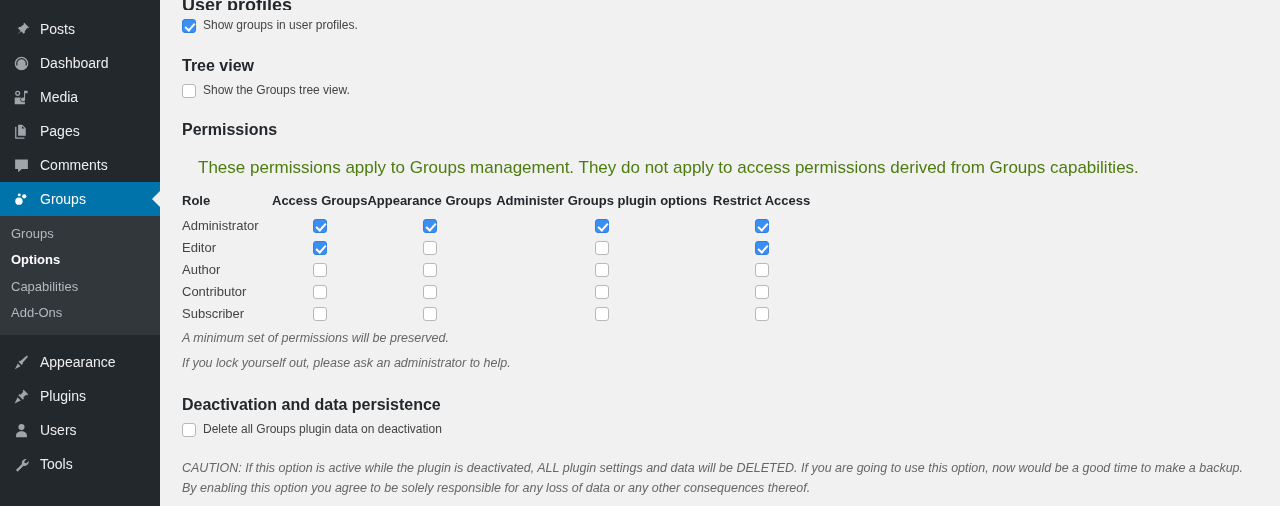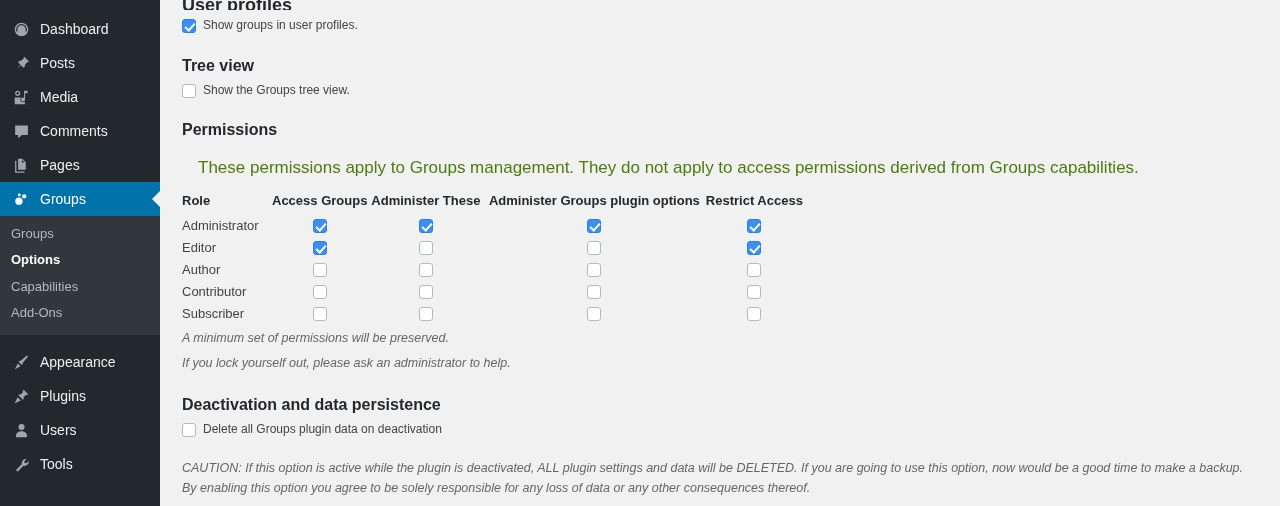--- a/index.html
+++ b/index.html
@@ -214,56 +214,56 @@
 </style>
 </head>
 <body>
 
 <div id="sidebar">
   <div class="menu-gap"></div>
   <div id="menu-upper">
       <div class="menu-item">
         <span class="mi-icon">
           <svg width="17" height="17" viewBox="0 0 20 20" fill="currentColor">
+            <path d="M13.3 2.1l-1.1 1.1.7.7-4 3.2-1.4-.3-1.6 1.6 3 3-3.9 4.5 4.5-3.9 3 3 1.6-1.6-.3-1.4 3.2-4 .7.7 1.1-1.1-5.5-5.5z"></path>
+          </svg>
+        </span>
+        <span class="mi-label">Posts</span>
+      </div>
+      <div class="menu-item">
+        <span class="mi-icon">
+          <svg width="17" height="17" viewBox="0 0 20 20" fill="currentColor">
             <path d="M10 2a8 8 0 100 16 8 8 0 000-16zm0 1.6a6.4 6.4 0 016.4 6.4 6.3 6.3 0 01-.6 2.7l-1.2-.7a5 5 0 00.4-2 4.95 4.95 0 10-9.9 0c0 .7.1 1.4.4 2l-1.2.7a6.3 6.3 0 01-.6-2.7A6.4 6.4 0 0110 3.6zm3.3 2.7l-2.6 3.3a1.4 1.4 0 00-1.5 2.3 1.4 1.4 0 002.2-1.6l2.6-3.3-.7-.7z"></path>
           </svg>
         </span>
         <span class="mi-label">Dashboard</span>
       </div>
       <div class="menu-item">
         <span class="mi-icon">
           <svg width="17" height="17" viewBox="0 0 20 20" fill="currentColor">
-            <path d="M13.3 2.1l-1.1 1.1.7.7-4 3.2-1.4-.3-1.6 1.6 3 3-3.9 4.5 4.5-3.9 3 3 1.6-1.6-.3-1.4 3.2-4 .7.7 1.1-1.1-5.5-5.5z"></path>
-          </svg>
-        </span>
-        <span class="mi-label">Posts</span>
-      </div>
-      <div class="menu-item">
-        <span class="mi-icon">
-          <svg width="17" height="17" viewBox="0 0 20 20" fill="currentColor">
             <path d="M5.5 2a3 3 0 100 6 3 3 0 000-6zm0 1.5a1.5 1.5 0 110 3 1.5 1.5 0 010-3zM13 2v8.3a2.6 2.6 0 00-1.2-.3 2.4 2.4 0 102.4 2.4V5h3V2h-4.2zM2 10v8h12v-3.3a3.6 3.6 0 01-2.2.8A3.5 3.5 0 018.4 13a3.4 3.4 0 011-2.4l-.3-.6H2z"></path>
           </svg>
         </span>
         <span class="mi-label">Media</span>
       </div>
       <div class="menu-item">
         <span class="mi-icon">
           <svg width="17" height="17" viewBox="0 0 20 20" fill="currentColor">
+            <path d="M6 2v13h9V6.2L10.8 2H6zm4.5 1.4L13.6 6.5h-3.1V3.4zM4 4.5V17h9.5v1.5H2.5V4.5H4z"></path>
+          </svg>
+        </span>
+        <span class="mi-label">Pages</span>
+      </div>
+      <div class="menu-item">
+        <span class="mi-icon">
+          <svg width="17" height="17" viewBox="0 0 20 20" fill="currentColor">
             <path d="M2.5 3h15v11h-7l-4.5 4v-4h-3.5V3z"></path>
           </svg>
         </span>
         <span class="mi-label">Comments</span>
-      </div>
-      <div class="menu-item">
-        <span class="mi-icon">
-          <svg width="17" height="17" viewBox="0 0 20 20" fill="currentColor">
-            <path d="M6 2v13h9V6.2L10.8 2H6zm4.5 1.4L13.6 6.5h-3.1V3.4zM4 4.5V17h9.5v1.5H2.5V4.5H4z"></path>
-          </svg>
-        </span>
-        <span class="mi-label">Pages</span>
       </div>
       <div class="menu-item current">
         <span class="mi-icon">
           <svg width="17" height="17" viewBox="0 0 20 20" fill="currentColor">
             <circle cx="7" cy="12" r="4.3"></circle>
             <circle cx="13.2" cy="6.2" r="2.5"></circle>
             <circle cx="7.4" cy="4.6" r="1.7"></circle>
           </svg>
         </span>
         <span class="mi-label">Groups</span>
@@ -336,21 +336,21 @@
       <col class="c-role">
         <col class="c-ag">
         <col class="c-adg">
         <col class="c-agpo">
         <col class="c-ra">
     </colgroup>
     <thead>
       <tr id="perm-head">
           <th>Role</th>
           <th class="colhead">Access Groups</th>
-          <th class="colhead">Administer These</th>
+          <th class="colhead">Appearance Groups</th>
           <th class="colhead">Administer Groups plugin options</th>
           <th class="colhead">Restrict Access</th>
         </tr>
     </thead>
     <tbody id="perm-body">
         <tr>
           <td>Administrator</td>
           <td class="cbcell"><span class="cb checked"></span></td>
           <td class="cbcell"><span class="cb checked"></span></td>
           <td class="cbcell"><span class="cb checked"></span></td>

